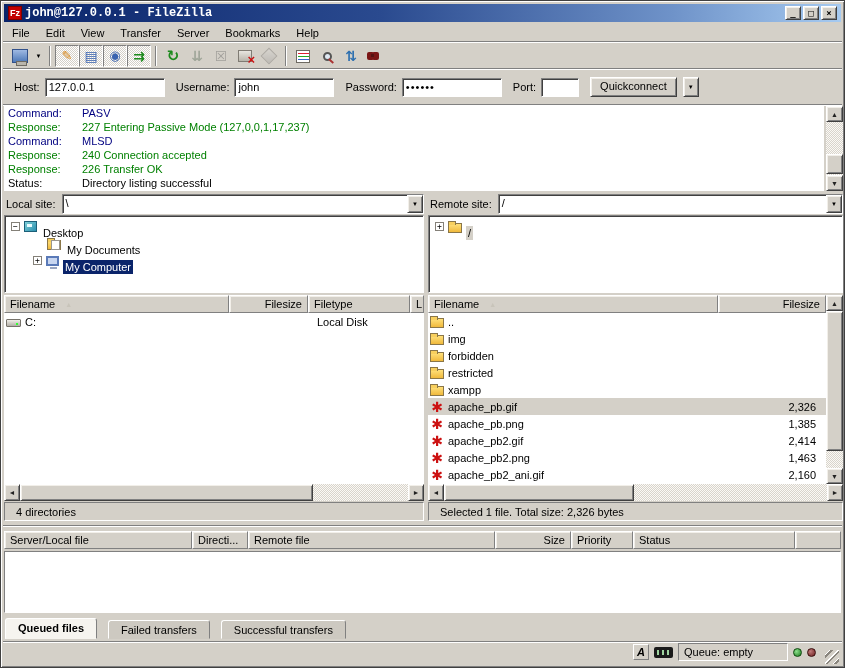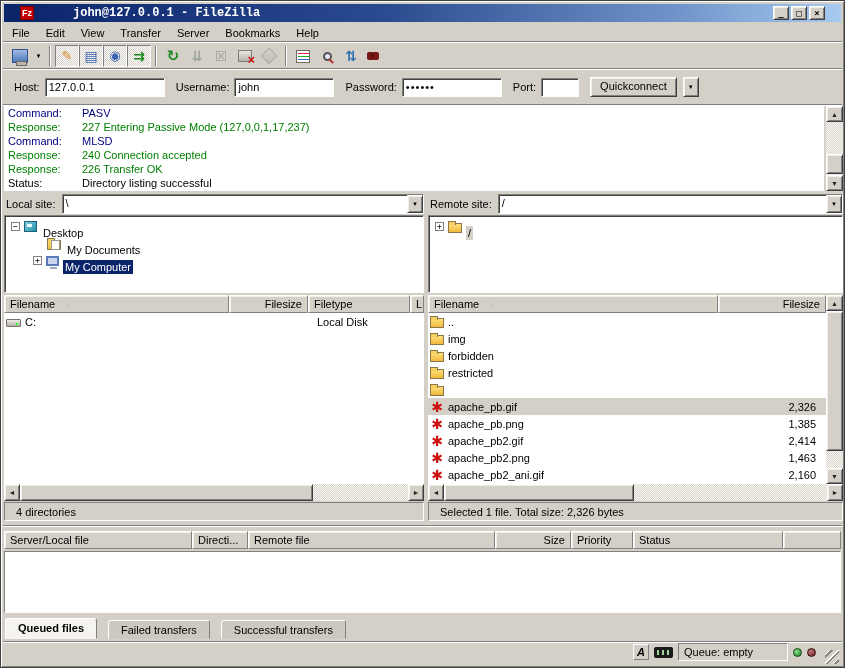--- a/index.html
+++ b/index.html
@@ -8,21 +8,21 @@
   .window { position:relative; width:845px; height:668px; background:#d4d0c8;
             border:1px solid #404040; box-shadow: inset 1px 1px 0 #fff, inset -1px -1px 0 #808080; overflow:hidden; }
 
   
   .raised  { border:1px solid; border-color:#fff #404040 #404040 #fff; box-shadow:inset 1px 1px 0 #f2efe9, inset -1px -1px 0 #808080; }
   .etch    { position:absolute; left:2px; right:2px; height:2px; background:linear-gradient(to bottom,#808080 50%,#fff 50%); }
 
   
   .titlebar { position:absolute; left:3px; top:3px; right:3px; height:18px;
               background:linear-gradient(90deg,#0a246a 0%,#2a4a8f 45%,#6f93c9 80%,#a6caf0 100%);
-              display:flex; align-items:center; padding:0 16px;gap:36px; }
+              display:flex; align-items:center; padding:0 4px; }
   .fz-icon { width:14px; height:14px; background:#c40000; border:1px solid #7e0000; color:#fff;
              font-weight:bold; font-size:9px; line-height:12px; text-align:center; margin-right:3px; }
   .title-text { color:#fff; font-weight:bold; font-size:12px; flex:1; white-space:nowrap; overflow:hidden;font-family:Liberation Mono, monospace; }
   .title-btns { display:flex; gap:2px; }
   .tbtn { width:16px; height:14px; background:#d4d0c8; font-size:9px; line-height:12px; text-align:center;
           font-weight:bold; font-family:"DejaVu Sans Mono",monospace; }
 
   
   .menubar { position:absolute; left:3px; top:22px; right:3px; height:19px; display:flex; align-items:center; }
   .menu-item { padding:2px 8px; }
@@ -372,20 +372,21 @@
           <span class="nm">forbidden</span>
           <span class="sz"></span>
         </div>
       <div class="lrow">
           <span class="ic ic-folder"></span>
           <span class="nm">restricted</span>
           <span class="sz"></span>
         </div>
       <div class="lrow">
           <span class="ic ic-folder"></span>
+          <span class="nm">xampp</span>
           <span class="sz"></span>
         </div>
       <div class="lrow sel-gray">
           <span class="ic ic-img">✱</span>
           <span class="nm">apache_pb.gif</span>
           <span class="sz">2,326</span>
         </div>
       <div class="lrow">
           <span class="ic ic-img">✱</span>
           <span class="nm">apache_pb.png</span>
@@ -431,21 +432,21 @@
       </div>
     <div class="hcell" style="width:247px">
         <span>Remote file</span>
       </div>
     <div class="hcell num" style="width:76px">
         <span>Size</span>
       </div>
     <div class="hcell" style="width:62px">
         <span>Priority</span>
       </div>
-    <div class="hcell" style="width:150px">
+    <div class="hcell" style="width:162px">
         <span>Status</span>
       </div>
     <div class="hcell" style="flex:1"></div>
   </div>
   <div class="qbody"></div>
 
   <div class="tabs">
     <div class="tab active">Queued files</div>
     <div class="tab">Failed transfers</div>
     <div class="tab">Successful transfers</div>

